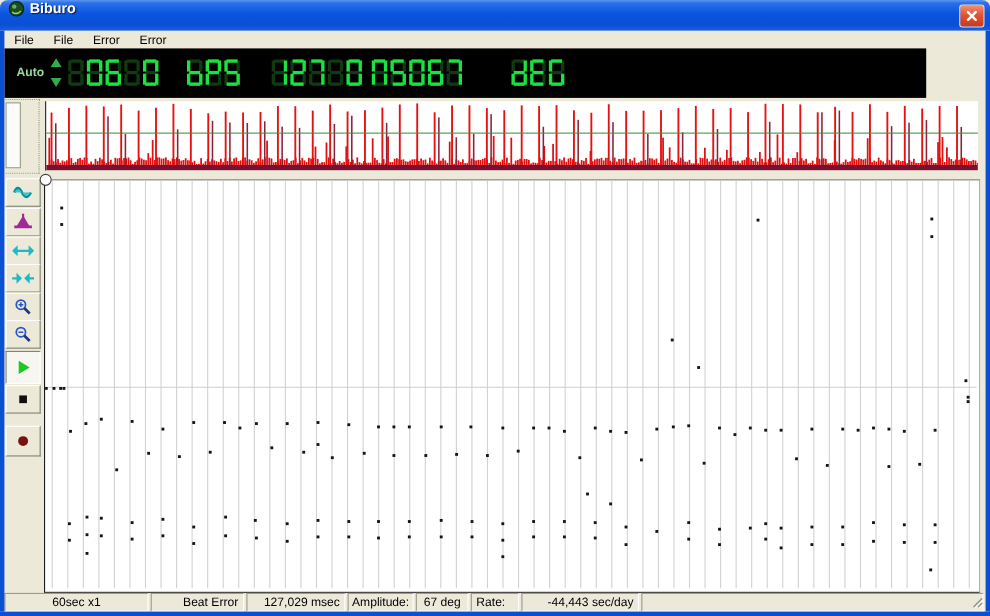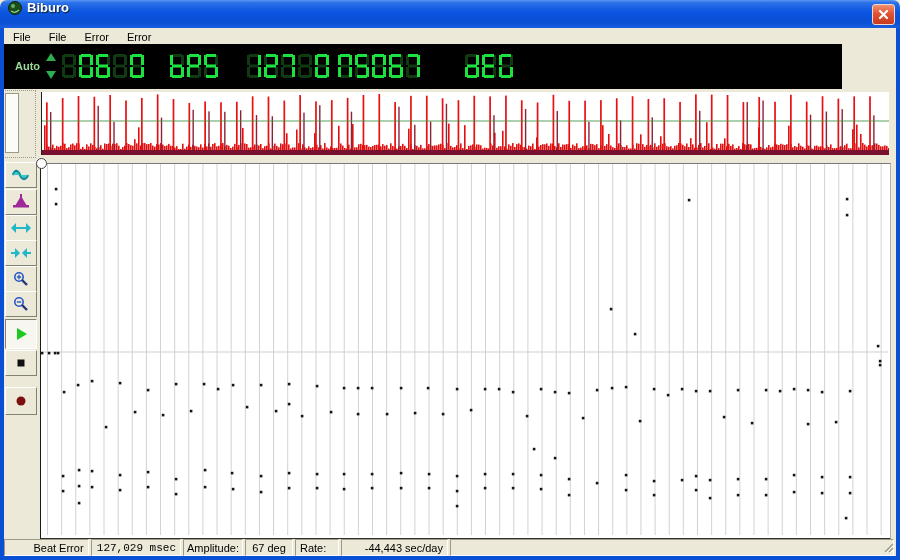--- a/index.html
+++ b/index.html
@@ -1108,22 +1108,23 @@
         <rect x="695.8" y="329.8" width="2.6" height="2.6" fill="#151515"></rect>
         <rect x="723.8" y="329.8" width="2.6" height="2.6" fill="#151515"></rect>
         <rect x="751.8" y="326.8" width="2.6" height="2.6" fill="#151515"></rect>
         <rect x="779.8" y="327.8" width="2.6" height="2.6" fill="#151515"></rect>
         <rect x="807.8" y="327.8" width="2.6" height="2.6" fill="#151515"></rect>
         <rect x="803.8" y="352.8" width="2.6" height="2.6" fill="#151515"></rect>
       </svg>
   </div>
 
   <div class="statusbar" id="statusbar">
+    <div class="status-cell" style="width: 121px; justify-content: center;">60sec x1</div>
       <div class="status-cell" style="width: 51px; justify-content: center; padding-left: 28px;">Beat Error</div>
-      <div class="status-cell" style="width: 80px; justify-content: flex-end; font-family: Liberation Mono, monospace;">127,029 msec</div>
+      <div class="status-cell" style="width: 80px; justify-content: flex-end;">127,029 msec</div>
       <div class="status-cell" style="width: 50px; justify-content: center;">Amplitude:</div>
       <div class="status-cell" style="width: 38px; justify-content: center;">67 deg</div>
       <div class="status-cell" style="width: 34px; justify-content: flex-start;">Rate:</div>
       <div class="status-cell" style="width: 97px; justify-content: flex-end;">-44,443 sec/day</div>
       <div class="status-cell" style="flex: 1 1 0%; justify-content: flex-start;"></div>
       <svg class="grip" width="13" height="13">
       <path d="M11 3 L3 11 M11 7 L7 11 M11 11 L11 11" stroke="#9e9a87" stroke-width="1.5"></path>
       <path d="M12 4 L4 12 M12 8 L8 12" stroke="#fff" stroke-width="1"></path>
     </svg>
   </div>

